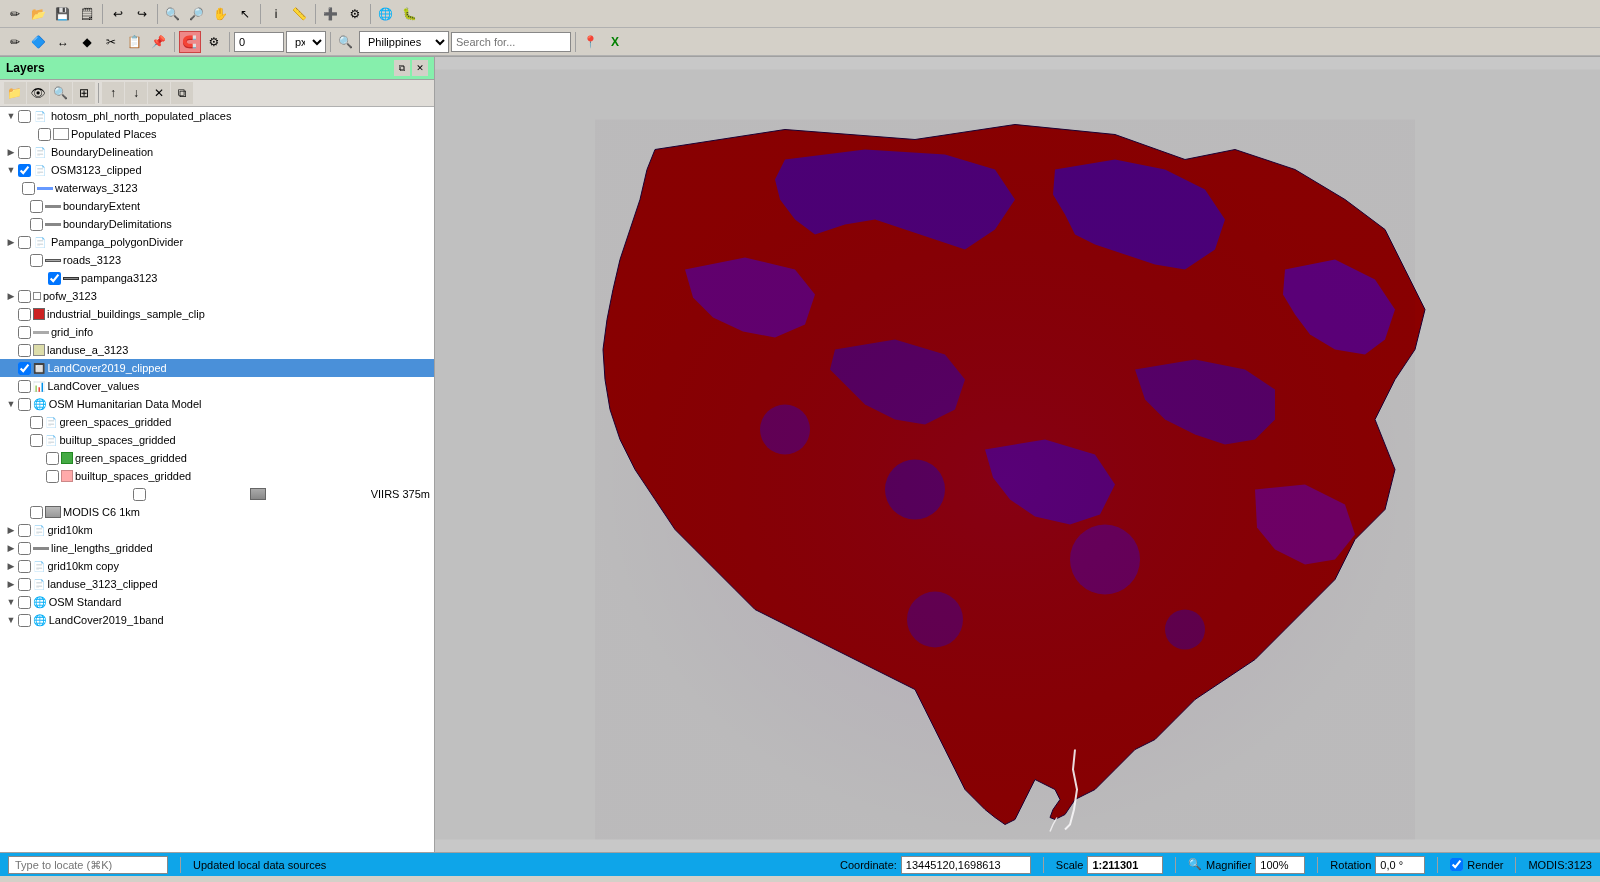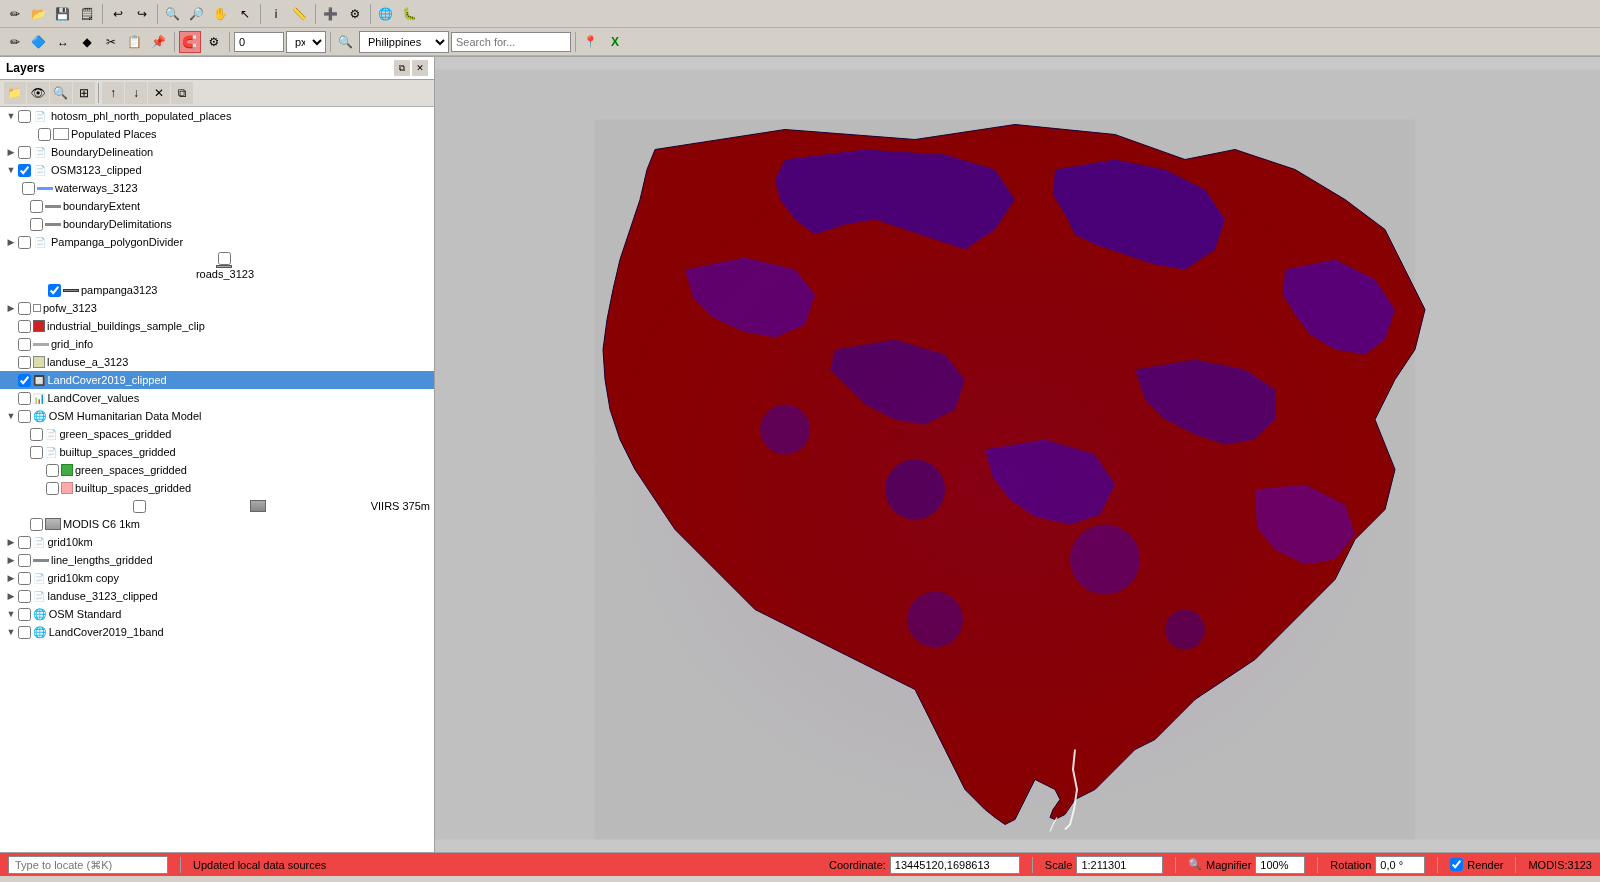--- a/index.html
+++ b/index.html
@@ -10,37 +10,37 @@
     .toolbar-row { display: flex; align-items: center; padding: 2px 4px; gap: 2px; border-bottom: 1px solid #b0b0b0; min-height: 28px; flex-wrap: wrap; }
     .toolbar-btn { display: inline-flex; align-items: center; justify-content: center; width: 22px; height: 22px; background: #d4d0c8; border: 1px solid transparent; cursor: pointer; font-size: 12px; }
     .toolbar-separator { width: 1px; height: 20px; background: #a0a0a0; margin: 0 2px; }
     .toolbar-input { height: 20px; border: 1px solid #888; background: #fff; padding: 0 4px; font-size: 11px; }
 
     
     .main-layout { display: flex; height: calc(882px - 87px); }
 
     
     .layers-panel { width: 435px; min-width: 435px; background: #f0eeea; border-right: 1px solid #a0a0a0; display: flex; flex-direction: column; }
-    .layers-header { background: #ffffff; border-bottom: 1px solid #a0a0a0; padding: 3px 6px; display: flex; align-items: center; justify-content: space-between; }
+    .layers-header { background: #86efac; border-bottom: 1px solid #a0a0a0; padding: 3px 6px; display: flex; align-items: center; justify-content: space-between; }
     .layers-title { font-weight: bold; font-size: 12px; }
     .layers-toolbar { display: flex; gap: 1px; align-items: center; padding: 2px 4px; background: #e0ddd8; border-bottom: 1px solid #b0b0b0; }
     .layers-content { flex: 1; overflow-y: auto; overflow-x: hidden; background: #fff; }
     .layer-item { display: flex; align-items: center; padding: 1px 4px; cursor: pointer; white-space: nowrap; min-height: 18px; }
     .layer-item.selected { background: #4a90d9; color: #fff; }
     .layer-item.selected .layer-name { color: #fff; }
     .layer-expand { width: 14px; height: 14px; display: inline-flex; align-items: center; justify-content: center; cursor: pointer; font-size: 9px; color: #555; flex-shrink: 0; }
     .layer-checkbox { width: 13px; height: 13px; margin-right: 2px; flex-shrink: 0; }
     .layer-icon { width: 16px; height: 16px; margin-right: 2px; display: inline-flex; align-items: center; justify-content: center; flex-shrink: 0; font-size: 10px; }
     .layer-name { font-size: 11px; overflow: hidden; text-overflow: ellipsis; }
 
     
     .map-area { flex: 1; background: #c8c8c8; position: relative; overflow: hidden; }
 
     
-    .status-bar { height: 24px; background: #ef4444; border-top: 1px solid #a0a0a0; display: flex; align-items: center; padding: 0 8px; gap: 12px; font-size: 11px; }
+    .status-bar { height: 24px; background: #0ea5e9; border-top: 1px solid #a0a0a0; display: flex; align-items: center; padding: 0 8px; gap: 12px; font-size: 11px; }
     .status-item { display: flex; align-items: center; gap: 4px; }
     .status-separator { width: 1px; height: 16px; background: #a0a0a0; }
     .status-input { height: 18px; border: 1px solid #888; background: #fff; padding: 0 4px; font-size: 11px; width: 80px; }
 
     
     .map-svg { width: 100%; height: 100%; }
     .locate-input { flex: 1; height: 18px; border: 1px solid #888; background: #fff; padding: 0 6px; font-size: 11px; }
   </style>
 </head>
 <body>
@@ -170,21 +170,21 @@
         <span style="width:16px;height:3px;background:#888;display:inline-block;margin-right:2px;"></span>
         <span class="layer-name">boundaryDelimitations</span>
       </div>
 
       <div class="layer-item">
         <span class="layer-expand">▶</span>
         <input type="checkbox" class="layer-checkbox" style="">
         <span class="layer-icon" style="color:#888;">📄</span>
         <span class="layer-name">Pampanga_polygonDivider</span>
       </div>
-      <div class="layer-item" style="padding-left:20px;flex-direction:column;">
+      <div class="layer-item" style="padding-left:20px;">
         <span style="width:10px;"></span>
         <input type="checkbox" class="layer-checkbox" style="">
         <span style="width:16px;height:3px;background:#aaa;display:inline-block;margin-right:2px;border:1px solid #555;"></span>
         <span class="layer-name">roads_3123</span>
       </div>
       <div class="layer-item" style="padding-left:38px;">
         <span style="width:10px;"></span>
         <input type="checkbox" class="layer-checkbox" checked="" style="">
         <span style="width:16px;height:3px;background:#888;display:inline-block;margin-right:2px;border:1px solid #333;"></span>
         <span class="layer-name">pampanga3123</span>
@@ -374,21 +374,21 @@
   <div class="status-separator"></div>
   <span>Updated local data sources</span>
   <div style="flex:1"></div>
   <div class="status-item">
     <span>Coordinate:</span>
     <input class="status-input" type="text" style="width: 130px;" value="13445120,1698613">
   </div>
   <div class="status-separator"></div>
   <div class="status-item">
     <span>Scale</span>
-    <input class="status-input" type="text" style="width: 87px;" value="1:211301">
+    <input class="status-input" type="text" style="width: 76px; font-weight: bold;" value="1:211301">
   </div>
   <div class="status-separator"></div>
   <div class="status-item">
     <span>🔍</span>
     <span>Magnifier</span>
     <input class="status-input" type="text" style="width: 50px;" value="100%">
   </div>
   <div class="status-separator"></div>
   <div class="status-item">
     <span>Rotation</span>

